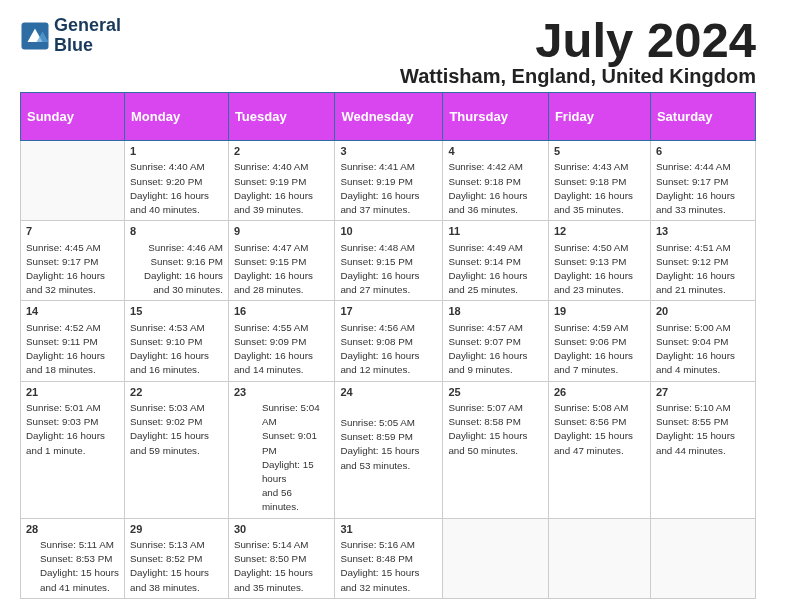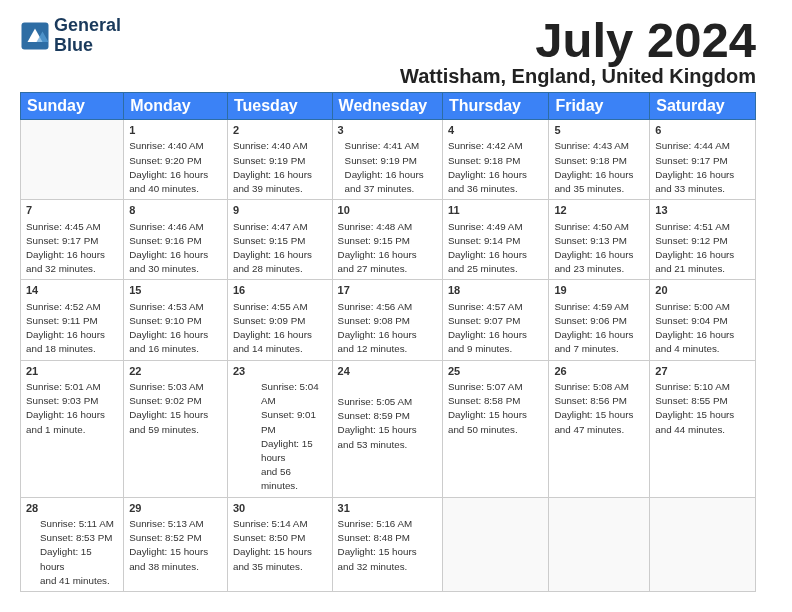--- a/index.html
+++ b/index.html
@@ -49,25 +49,25 @@
       font-size: 20px;
       color: #222;
       font-weight: bold;
     }
     .calendar {
       width: 100%;
       border-collapse: collapse;
       font-size: 10.5px;
     }
     .calendar th {
-      background-color: #3b82f6;
+      background-color: #d946ef;
       color: #fff;
-      padding: 4px 6px;
+      padding: 16px 6px;
       text-align: left;
-      font-size: 16px;
+      font-size: 13px;
       font-weight: bold;
       border: 1px solid #2e6da4;
     }
     .calendar td {
       border: 1px solid #ccc;
       vertical-align: top;
       padding: 3px 5px;
       width: 113px;
       height: 80px;
       color: #333;
@@ -135,21 +135,21 @@
           </td>
           <td>
             <span class="day-num">2</span>
             <div class="day-info" style="white-space: pre-line;">Sunrise: 4:40 AM
 Sunset: 9:19 PM
 Daylight: 16 hours
 and 39 minutes.</div>
           </td>
           <td>
             <span class="day-num">3</span>
-            <div class="day-info" style="white-space: pre-line; margin-left: 7px;">Sunrise: 4:41 AM
+            <div class="day-info" style="white-space: pre-line;">Sunrise: 4:41 AM
 Sunset: 9:19 PM
 Daylight: 16 hours
 and 37 minutes.</div>
           </td>
           <td>
             <span class="day-num">4</span>
             <div class="day-info" style="white-space: pre-line;">Sunrise: 4:42 AM
 Sunset: 9:18 PM
 Daylight: 16 hours
 and 36 minutes.</div>
@@ -172,21 +172,21 @@
         <tr>
           <td>
             <span class="day-num">7</span>
             <div class="day-info" style="white-space: pre-line;">Sunrise: 4:45 AM
 Sunset: 9:17 PM
 Daylight: 16 hours
 and 32 minutes.</div>
           </td>
           <td>
             <span class="day-num">8</span>
-            <div class="day-info" style="white-space: pre-line;">Sunrise: 4:46 AM
+            <div class="day-info" style="white-space: pre-line; text-align: right;">Sunrise: 4:46 AM
 Sunset: 9:16 PM
 Daylight: 16 hours
 and 30 minutes.</div>
           </td>
           <td>
             <span class="day-num">9</span>
             <div class="day-info" style="white-space: pre-line;">Sunrise: 4:47 AM
 Sunset: 9:15 PM
 Daylight: 16 hours
 and 28 minutes.</div>

